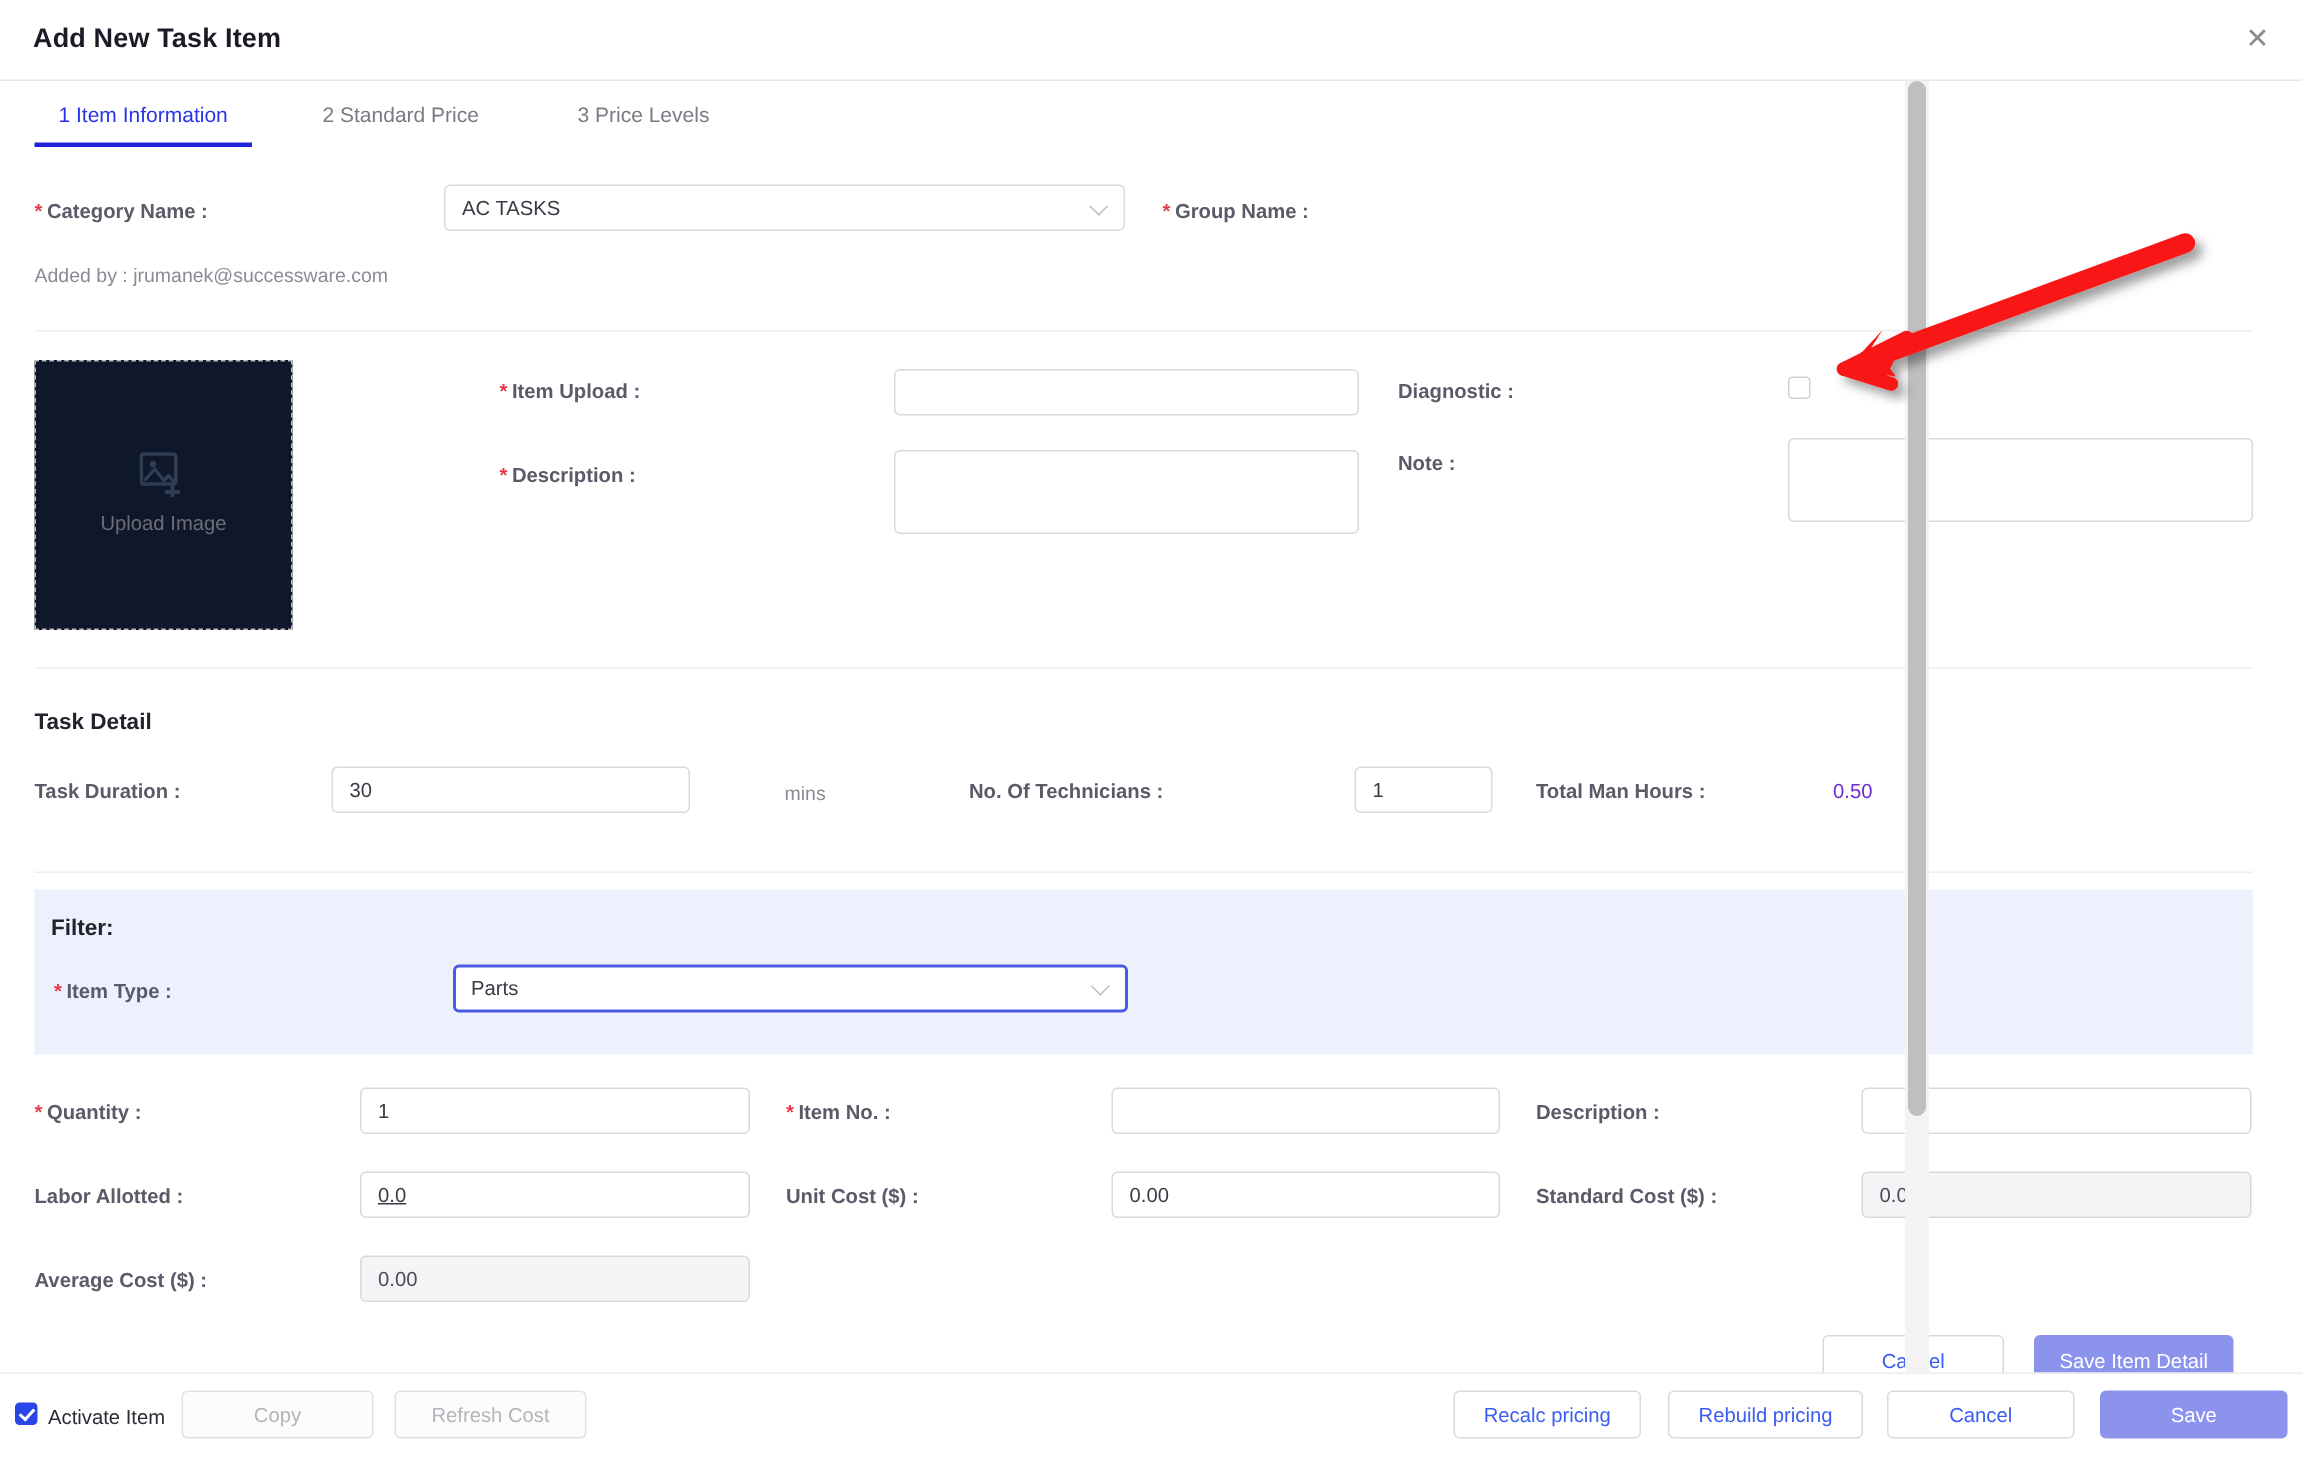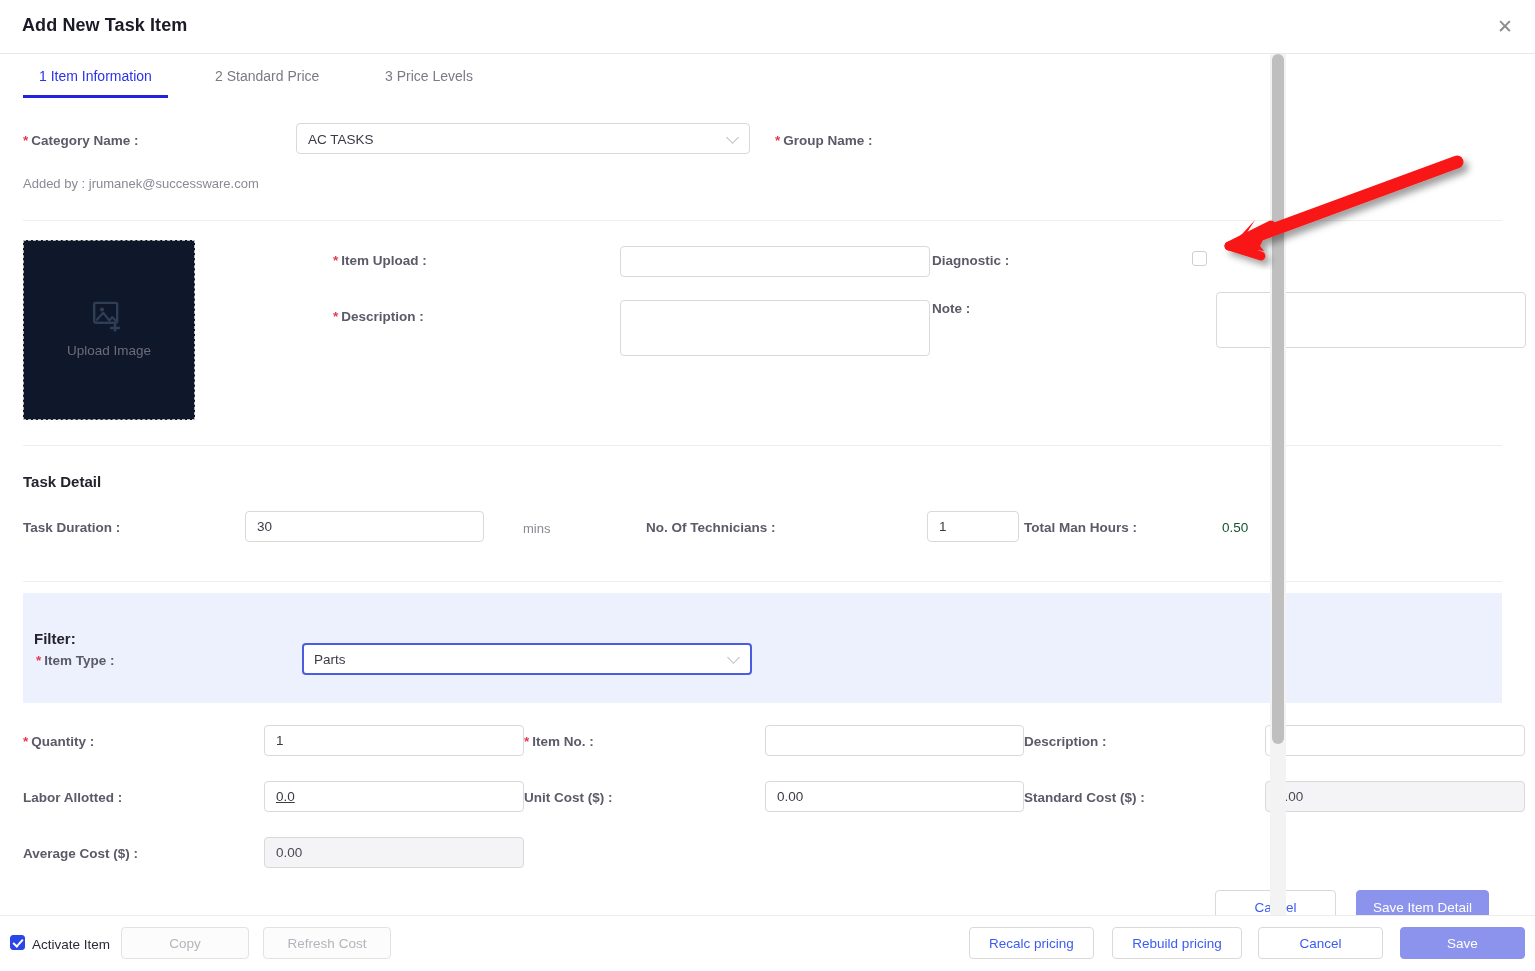--- a/index.html
+++ b/index.html
@@ -70,35 +70,34 @@
     font-size: 13.5px; font-weight: bold; color: #5a5a68;
     white-space: nowrap;
   }
   .lbl .req { color: #e8384f; font-weight: bold; margin-right: 3px; }
   .lbl-plain {
     position: absolute;
     font-size: 13px; color: #8a8a96; white-space: nowrap;
   }
   .val-static {
     position: absolute;
-    font-size: 13.5px; color: #14532d; white-space: nowrap;
+    font-size: 13.5px; color: #6d28d9; white-space: nowrap;
   }
 
   
   .inp {
     position: absolute;
     border: 1px solid #d9d9d9;
     border-radius: 4px;
     background: #fff;
     font-family: "Liberation Sans", sans-serif;
     font-size: 13.5px;
     color: #3b3b46;
     padding: 0 11px;
     outline: none;
-    margin-left: 24px;
   }
   .inp.ro { background: #f4f4f6; color: #4a4a55; }
   textarea.inp { padding-top: 6px; resize: none; line-height: 1.3; }
 
   .sel {
     position: absolute;
     border: 1px solid #d9d9d9;
     border-radius: 4px;
     background: #fff;
     font-size: 13.5px; color: #3b3b46;
@@ -288,21 +287,21 @@
 
     <div class="lbl" style="left:646px; top:415px;">No. Of Technicians :</div>
     <input class="inp" style="left: 903px; top: 406px; width: 92px; height: 31px;" value="1">
 
     <div class="lbl" style="left:1024px; top:415px;">Total Man Hours :</div>
     <div class="val-static" style="left:1222px; top:415px;">0.50</div>
 
     <div class="hr" style="top:476px;"></div>
 
     <div class="filter-panel" style="left:23px; top:488px; width:1479px; height:110px;">
-      <div class="section-title" style="left:11px; top:17px;margin-top:20px;">Filter:</div>
+      <div class="section-title" style="left:11px; top:17px;">Filter:</div>
       <div class="lbl" style="left:13px; top:60px;"><span class="req">*</span><span>Item Type :</span></div>
       <div class="sel focused" style="left:279px; top:50px; width:450px; height:32px;">
         <span class="sel-text">Parts</span>
         <span class="chev"></span>
       </div>
     </div>
 
     <div class="lbl" style="left:23px; top:629px;"><span class="req">*</span><span>Quantity :</span></div>
     <input class="inp" style="left: 240px; top: 620px; width: 260px; height: 31px;" value="1">
 

